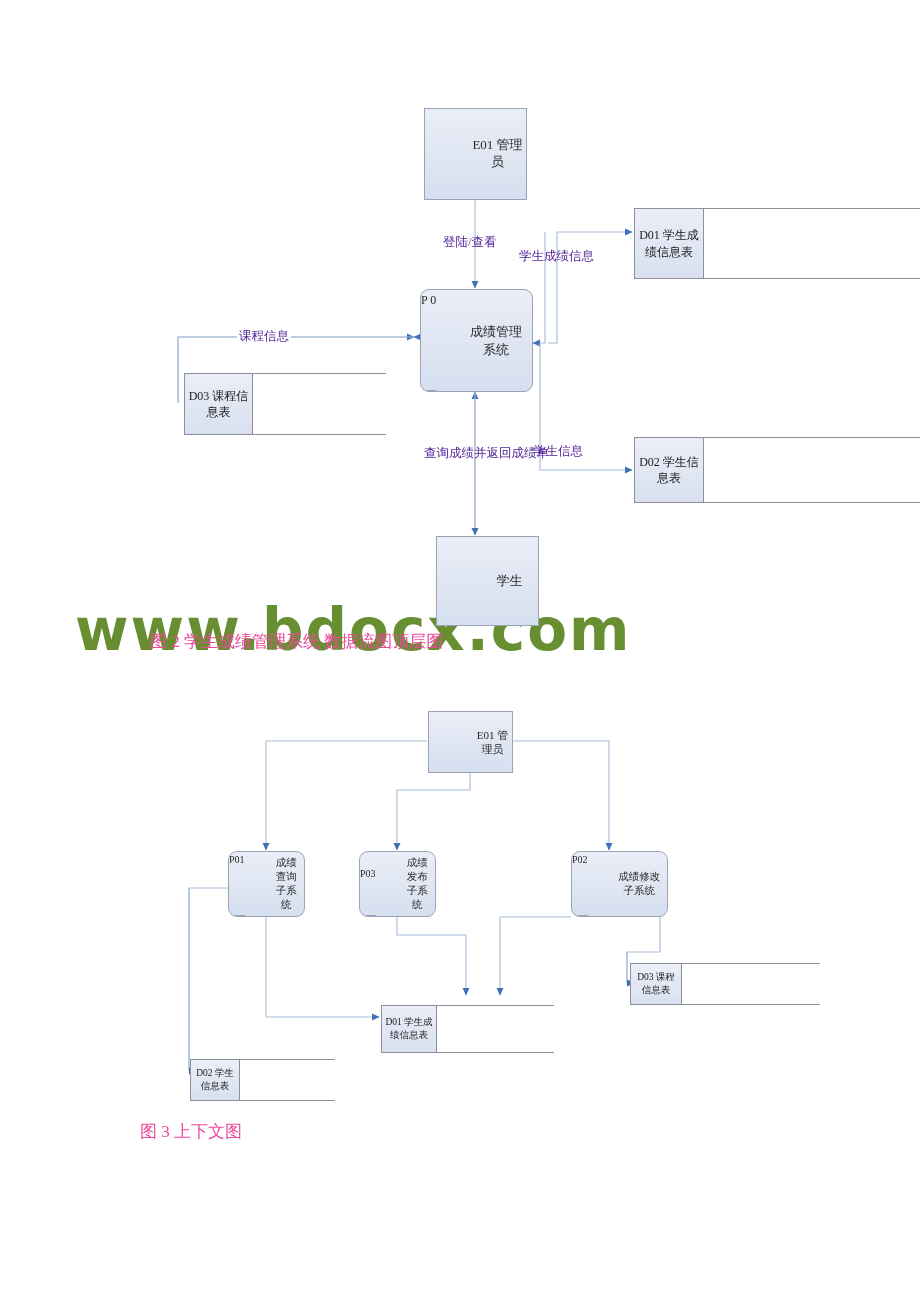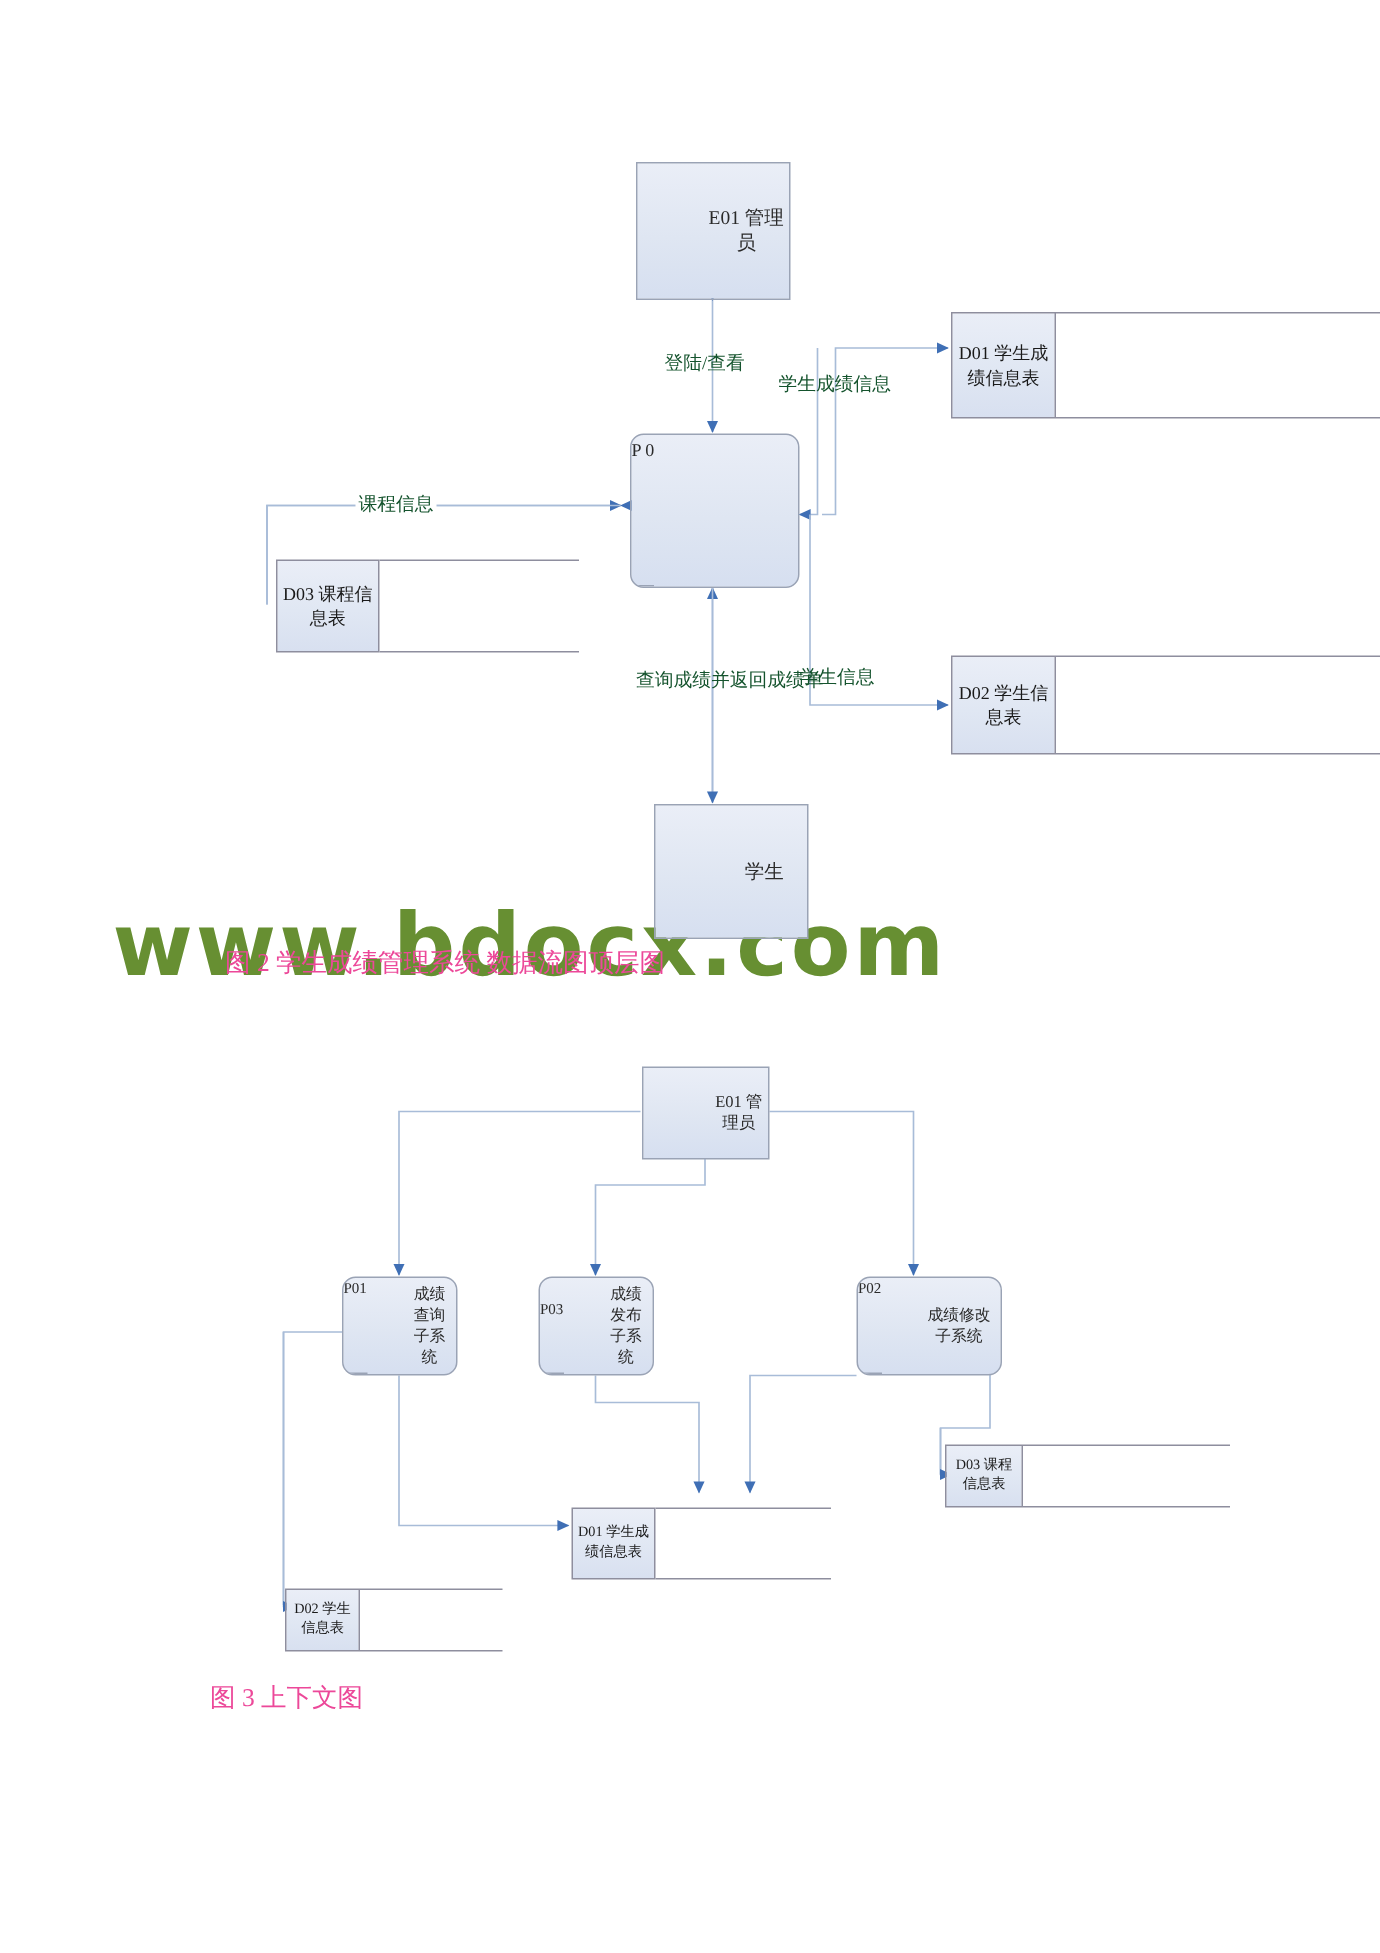--- a/index.html
+++ b/index.html
@@ -123,21 +123,21 @@
     position: absolute;
     height: 0;
     border-top: 1px solid #8e8e9e;
   }
 
   
   .edge-label {
     position: absolute;
     z-index: 4;
     font-size: 12.5px;
-    color: #14532d;
+    color: #4c1d95;
     white-space: nowrap;
     background: transparent;
   }
 
   
   .caption {
     position: absolute;
     z-index: 5;
     font-size: 17px;
     color: #ec4899;
@@ -197,20 +197,21 @@
 
     </g>
   </svg>
 
   <div class="node entity" style="left:424px; top:108px; width:103px; height:92px;">
     <span>E01 管理员</span>
   </div>
 
   <div class="node process" style="left:420px; top:289px; width:113px; height:103px;">
     <div class="p-id">P 0</div>
+    <div class="p-name">成绩管理系统</div>
   </div>
 
   <div class="node entity" style="left:424px; top:536px; width:103px; height:90px;margin-left:12px;">
     <span>学生</span>
   </div>
 
   <div class="store" style="position:absolute; left:634px; top:208px; width:286px; height:71px;">
     <div class="s-label" style="width:70px; height:71px;">D01  学生成绩信息表</div>
     <div class="s-rail-top" style="left:70px; top:0px; width:216px;"></div>
     <div class="s-rail-bottom" style="left:70px; top:70px; width:216px;"></div>

